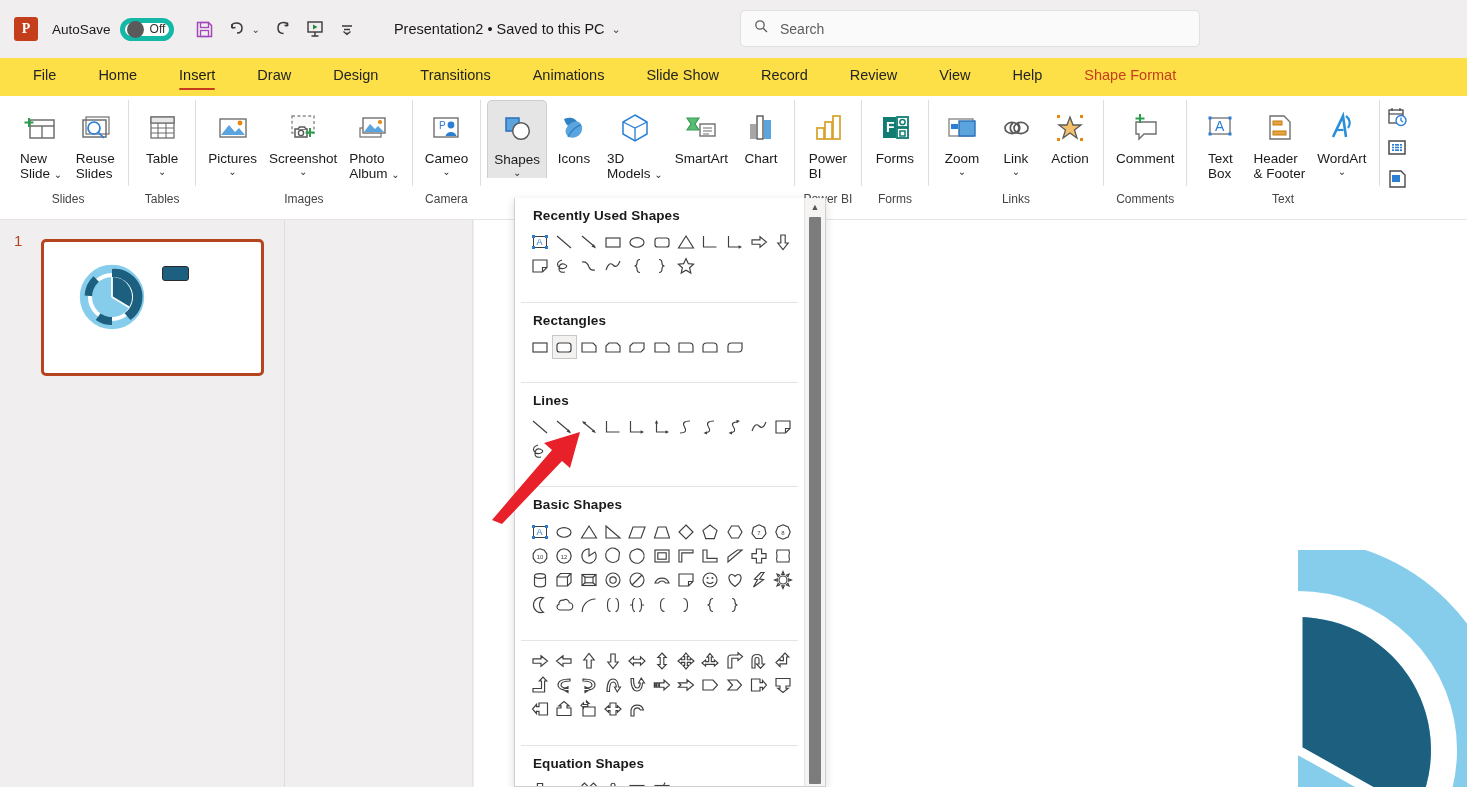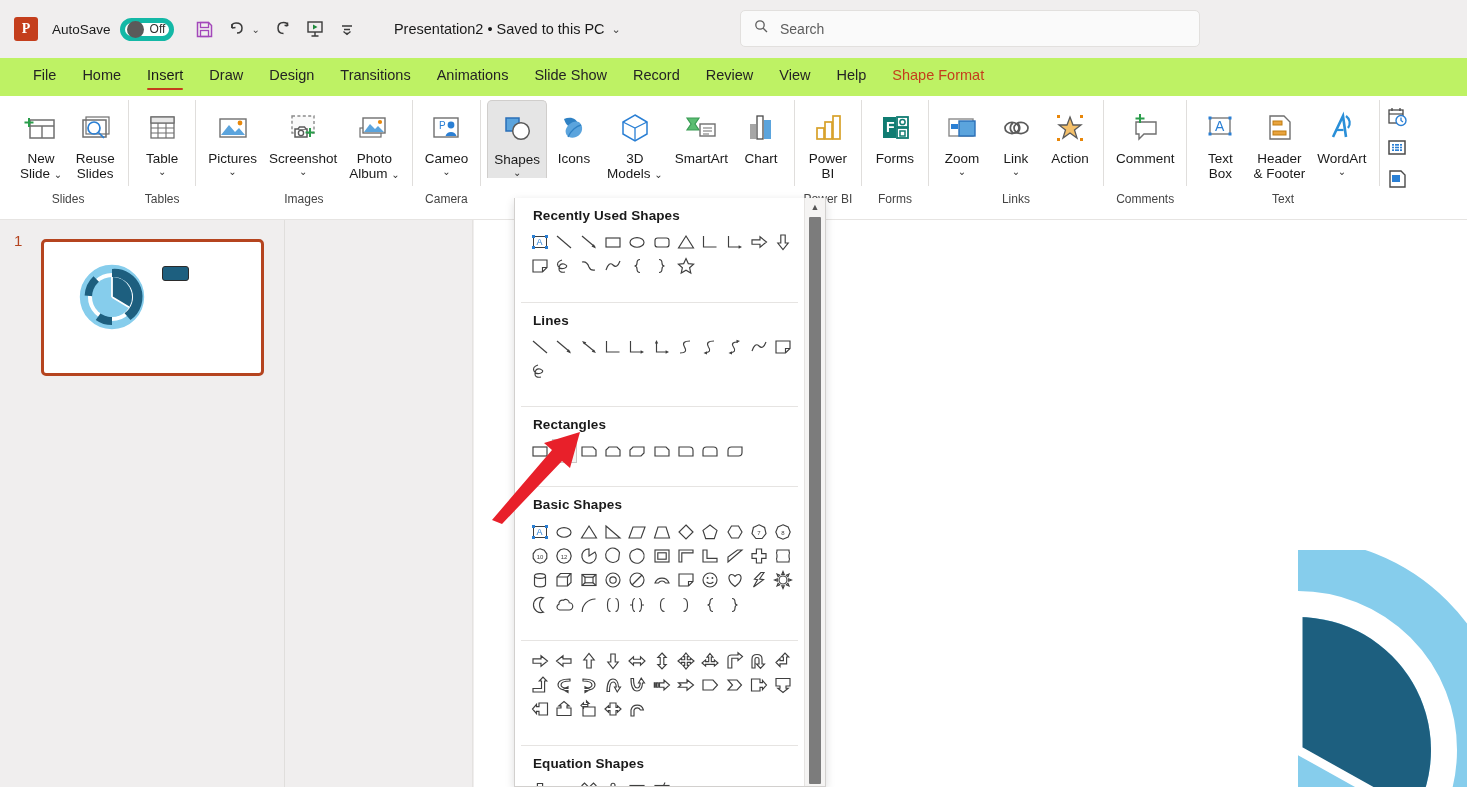--- a/index.html
+++ b/index.html
@@ -36,21 +36,21 @@
   .doc-title { font-size:14.5px;color:#1a1a1a;margin-left:30px;display:flex;align-items:center;gap:7px;}
   .doc-title .chev { font-size:11px;color:#444; }
   .searchbox {
     position:absolute;left:740px;top:10px;width:460px;height:37px;
     background:#fafafa;border:1px solid #e2e0de;border-radius:5px;
     display:flex;align-items:center;padding:16px 13px;gap:11px;
   }
   .searchbox .ph { font-size:14px;color:#5d5d5d; }
 
   
-  .tabs { height:38px; background:#bef264; display:flex; align-items:flex-start; padding-left:20px; gap:0; }
+  .tabs { height:38px; background:#fde047; display:flex; align-items:flex-start; padding-left:20px; gap:16px; }
   .tab {
     font-size:14.5px;color:#242424;padding:2px 13px 0 13px;height:32px;
     display:flex;align-items:center;position:relative;cursor:default;white-space:nowrap;
   }
   .tab.active { color:#1a1a1a; }
   .tab.active::after {
     content:""; position:absolute;left:13px;right:13px;bottom:0;height:2.5px;background:#c43e1c;border-radius:2px;
   }
   .tab.contextual { color:#c43e1c; }
 
@@ -68,21 +68,21 @@
   .grp-label {
     position:absolute;bottom:2px;left:0;right:0;text-align:center;
     font-size:12px;color:#444;
   }
   .btn {
     width:auto;min-width:54px;padding:4px 6px 0 6px;display:flex;flex-direction:column;
     align-items:center;cursor:default;border-radius:4px;
   }
   .btn .ico { height:44px;display:flex;align-items:flex-end;justify-content:center; }
   .btn .lbl {
-    font-size:13.5px;color:#1a1a1a;text-align:center;line-height:1.12;margin-top:3px;
+    font-size:13.5px;color:#1a1a1a;line-height:1.12;margin-top:3px;
     white-space:pre-line;
   }
   .btn .lbl .chv { font-size:10px;color:#333; }
   .btn .chevrow { font-size:10px;color:#333;line-height:1;margin-top:1px;}
   .btn.selected { background:#e5e5e5; border:1px solid #d0cecc; border-bottom:none;
      border-radius:5px 5px 0 0; }
 
   
   .mini-col { display:flex;flex-direction:column;gap:5px;padding:8px 6px 0 4px; }
   .mini-btn { width:26px;height:26px;display:flex;align-items:center;justify-content:center; }
@@ -697,20 +697,71 @@
             </svg>
           </div>
           <div class="gal-cell">
             <svg width="20" height="20" viewBox="0 0 20 20">
               <path d="M10 2.6 L12.3 7.6 L17.6 8.1 L13.6 11.7 L14.8 17 L10 14.2 L5.2 17 L6.4 11.7 L2.4 8.1 L7.7 7.6 z" fill="#fff" stroke="#3f3f3f" stroke-width="1.15"></path>
             </svg>
           </div>
         </div>
       </div>
       <div class="gal-sec">
+        <div class="gal-title">Rectangles</div>
+        <div class="gal-row">
+          <div class="gal-cell">
+            <svg width="20" height="20" viewBox="0 0 20 20">
+              <rect x="3" y="6" width="14" height="9" fill="#fff" stroke="#3f3f3f" stroke-width="1.15"></rect>
+            </svg>
+          </div>
+          <div class="gal-cell hl">
+            <svg width="20" height="20" viewBox="0 0 20 20">
+              <rect x="3" y="6" width="14" height="9" rx="2.6" fill="#fff" stroke="#3f3f3f" stroke-width="1.15"></rect>
+            </svg>
+          </div>
+          <div class="gal-cell">
+            <svg width="20" height="20" viewBox="0 0 20 20">
+              <path d="M3 6 L14 6 L17 9 L17 15 L3 15 z" fill="#fff" stroke="#3f3f3f" stroke-width="1.15"></path>
+            </svg>
+          </div>
+          <div class="gal-cell">
+            <svg width="20" height="20" viewBox="0 0 20 20">
+              <path d="M6 6 L14 6 L17 9 L17 15 L3 15 L3 9 z" fill="#fff" stroke="#3f3f3f" stroke-width="1.15"></path>
+            </svg>
+          </div>
+          <div class="gal-cell">
+            <svg width="20" height="20" viewBox="0 0 20 20">
+              <path d="M6 6 L17 6 L17 12 L14 15 L3 15 L3 9 z" fill="#fff" stroke="#3f3f3f" stroke-width="1.15"></path>
+            </svg>
+          </div>
+          <div class="gal-cell">
+            <svg width="20" height="20" viewBox="0 0 20 20">
+              <path d="M3 6 L14 6 L17 9 L17 15 L3 15 z" fill="#fff" stroke="#3f3f3f" stroke-width="1.15"></path>
+              <path d="M3 6 Q3 6 3 6" fill="none" stroke="#3f3f3f" stroke-width="1.15"></path>
+            </svg>
+          </div>
+          <div class="gal-cell">
+            <svg width="20" height="20" viewBox="0 0 20 20">
+              <path d="M3 6 L13.5 6 Q17 6 17 9.5 L17 15 L3 15 z" fill="#fff" stroke="#3f3f3f" stroke-width="1.15"></path>
+            </svg>
+          </div>
+          <div class="gal-cell">
+            <svg width="20" height="20" viewBox="0 0 20 20">
+              <path d="M6.5 6 L13.5 6 Q17 6 17 9.5 L17 15 L3 15 L3 9.5 Q3 6 6.5 6 z" fill="#fff" stroke="#3f3f3f" stroke-width="1.15"></path>
+            </svg>
+          </div>
+          <div class="gal-cell">
+            <svg width="20" height="20" viewBox="0 0 20 20">
+              <path d="M6.5 6 L17 6 L17 11.5 Q17 15 13.5 15 L3 15 L3 9.5 Q3 6 6.5 6 z" fill="#fff" stroke="#3f3f3f" stroke-width="1.15"></path>
+            </svg>
+          </div>
+        </div>
+      </div>
+      <div class="gal-sec">
         <div class="gal-title">Lines</div>
         <div class="gal-row">
           <div class="gal-cell">
             <svg width="20" height="20" viewBox="0 0 20 20">
               <path d="M3 4 L17 16" fill="none" stroke="#3f3f3f" stroke-width="1.15"></path>
             </svg>
           </div>
           <div class="gal-cell">
             <svg width="20" height="20" viewBox="0 0 20 20">
               <path d="M3 4 L16 15" fill="none" stroke="#3f3f3f" stroke-width="1.15"></path>
@@ -767,71 +818,20 @@
           </div>
           <div class="gal-cell">
             <svg width="20" height="20" viewBox="0 0 20 20">
               <path d="M3 4 L17 4 L17 11.5 L12.5 16 L3 16 z" fill="#fff" stroke="#3f3f3f" stroke-width="1.15"></path>
               <path d="M17 11.5 L12.5 11.5 L12.5 16" fill="none" stroke="#3f3f3f" stroke-width="1.15"></path>
             </svg>
           </div>
           <div class="gal-cell">
             <svg width="20" height="20" viewBox="0 0 20 20">
               <path d="M8 4 Q2 6 4 10 Q6 14 11 12 Q15 10 10 8 Q5 7 5 13 Q5 17 11 16" fill="none" stroke="#3f3f3f" stroke-width="1.15"></path>
-            </svg>
-          </div>
-        </div>
-      </div>
-      <div class="gal-sec">
-        <div class="gal-title">Rectangles</div>
-        <div class="gal-row">
-          <div class="gal-cell">
-            <svg width="20" height="20" viewBox="0 0 20 20">
-              <rect x="3" y="6" width="14" height="9" fill="#fff" stroke="#3f3f3f" stroke-width="1.15"></rect>
-            </svg>
-          </div>
-          <div class="gal-cell hl">
-            <svg width="20" height="20" viewBox="0 0 20 20">
-              <rect x="3" y="6" width="14" height="9" rx="2.6" fill="#fff" stroke="#3f3f3f" stroke-width="1.15"></rect>
-            </svg>
-          </div>
-          <div class="gal-cell">
-            <svg width="20" height="20" viewBox="0 0 20 20">
-              <path d="M3 6 L14 6 L17 9 L17 15 L3 15 z" fill="#fff" stroke="#3f3f3f" stroke-width="1.15"></path>
-            </svg>
-          </div>
-          <div class="gal-cell">
-            <svg width="20" height="20" viewBox="0 0 20 20">
-              <path d="M6 6 L14 6 L17 9 L17 15 L3 15 L3 9 z" fill="#fff" stroke="#3f3f3f" stroke-width="1.15"></path>
-            </svg>
-          </div>
-          <div class="gal-cell">
-            <svg width="20" height="20" viewBox="0 0 20 20">
-              <path d="M6 6 L17 6 L17 12 L14 15 L3 15 L3 9 z" fill="#fff" stroke="#3f3f3f" stroke-width="1.15"></path>
-            </svg>
-          </div>
-          <div class="gal-cell">
-            <svg width="20" height="20" viewBox="0 0 20 20">
-              <path d="M3 6 L14 6 L17 9 L17 15 L3 15 z" fill="#fff" stroke="#3f3f3f" stroke-width="1.15"></path>
-              <path d="M3 6 Q3 6 3 6" fill="none" stroke="#3f3f3f" stroke-width="1.15"></path>
-            </svg>
-          </div>
-          <div class="gal-cell">
-            <svg width="20" height="20" viewBox="0 0 20 20">
-              <path d="M3 6 L13.5 6 Q17 6 17 9.5 L17 15 L3 15 z" fill="#fff" stroke="#3f3f3f" stroke-width="1.15"></path>
-            </svg>
-          </div>
-          <div class="gal-cell">
-            <svg width="20" height="20" viewBox="0 0 20 20">
-              <path d="M6.5 6 L13.5 6 Q17 6 17 9.5 L17 15 L3 15 L3 9.5 Q3 6 6.5 6 z" fill="#fff" stroke="#3f3f3f" stroke-width="1.15"></path>
-            </svg>
-          </div>
-          <div class="gal-cell">
-            <svg width="20" height="20" viewBox="0 0 20 20">
-              <path d="M6.5 6 L17 6 L17 11.5 Q17 15 13.5 15 L3 15 L3 9.5 Q3 6 6.5 6 z" fill="#fff" stroke="#3f3f3f" stroke-width="1.15"></path>
             </svg>
           </div>
         </div>
       </div>
       <div class="gal-sec">
         <div class="gal-title">Basic Shapes</div>
         <div class="gal-row">
           <div class="gal-cell">
             <svg width="20" height="20" viewBox="0 0 20 20">
               <rect x="3.5" y="4.5" width="13" height="11" fill="#fff" stroke="#3f3f3f" stroke-width="1"></rect>

